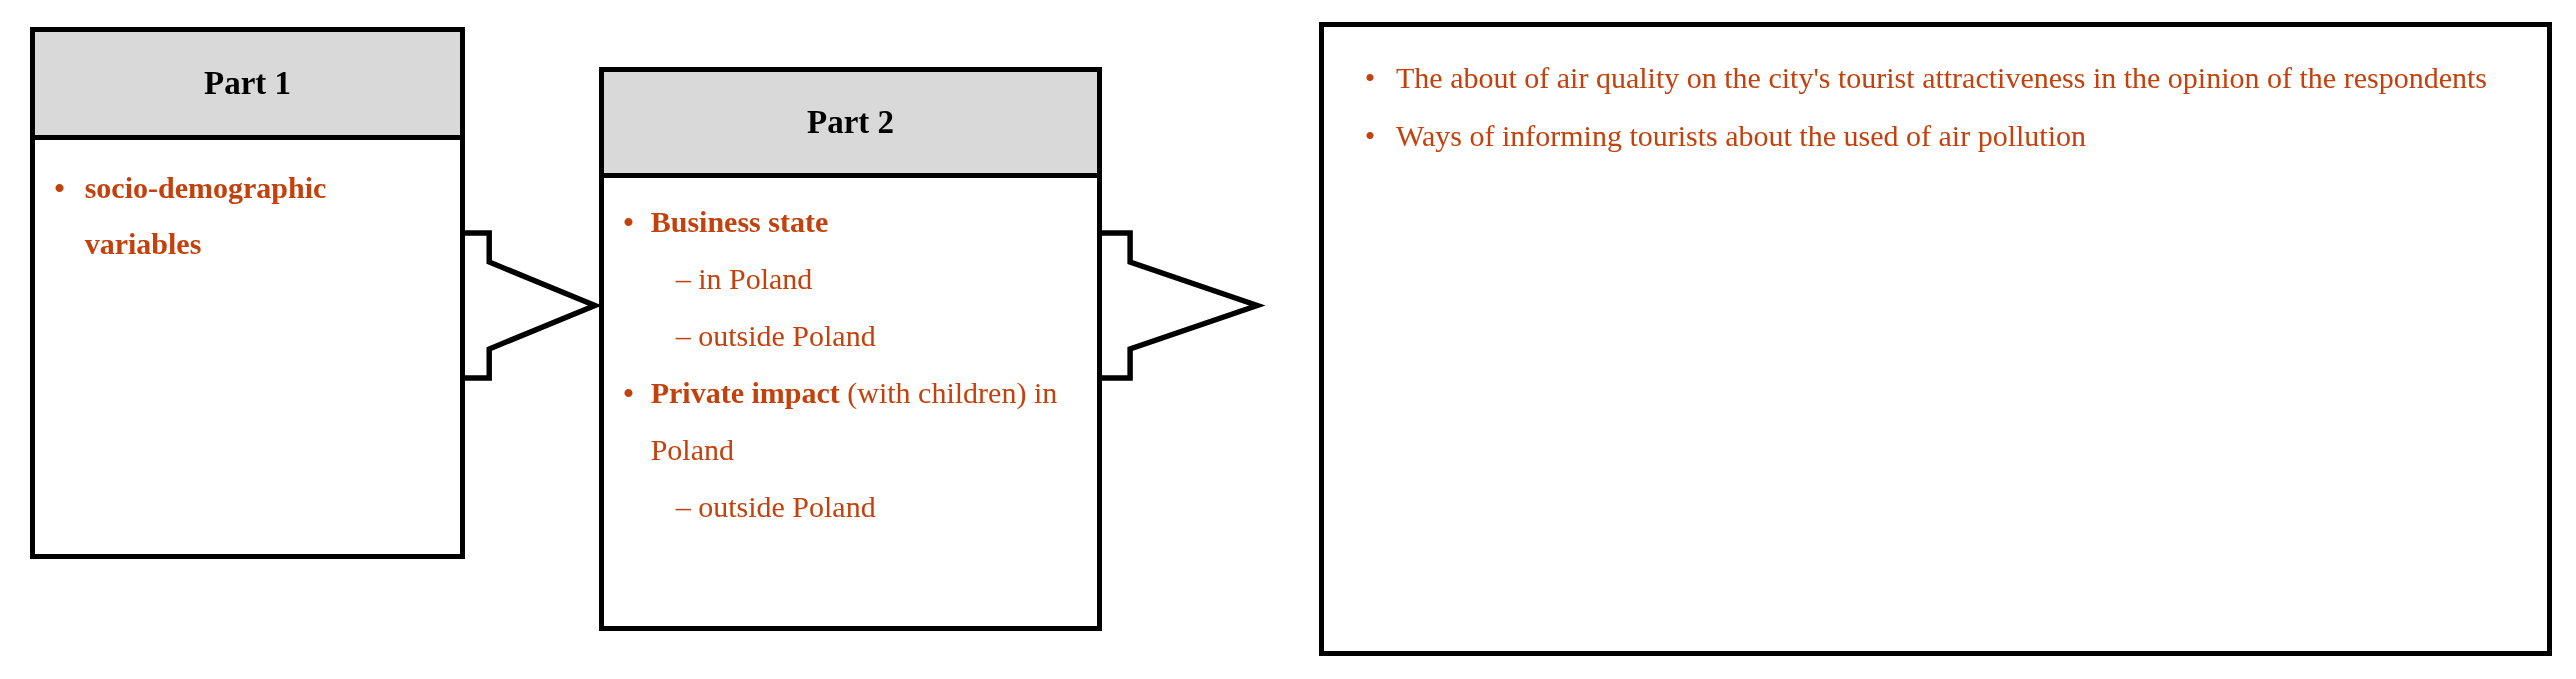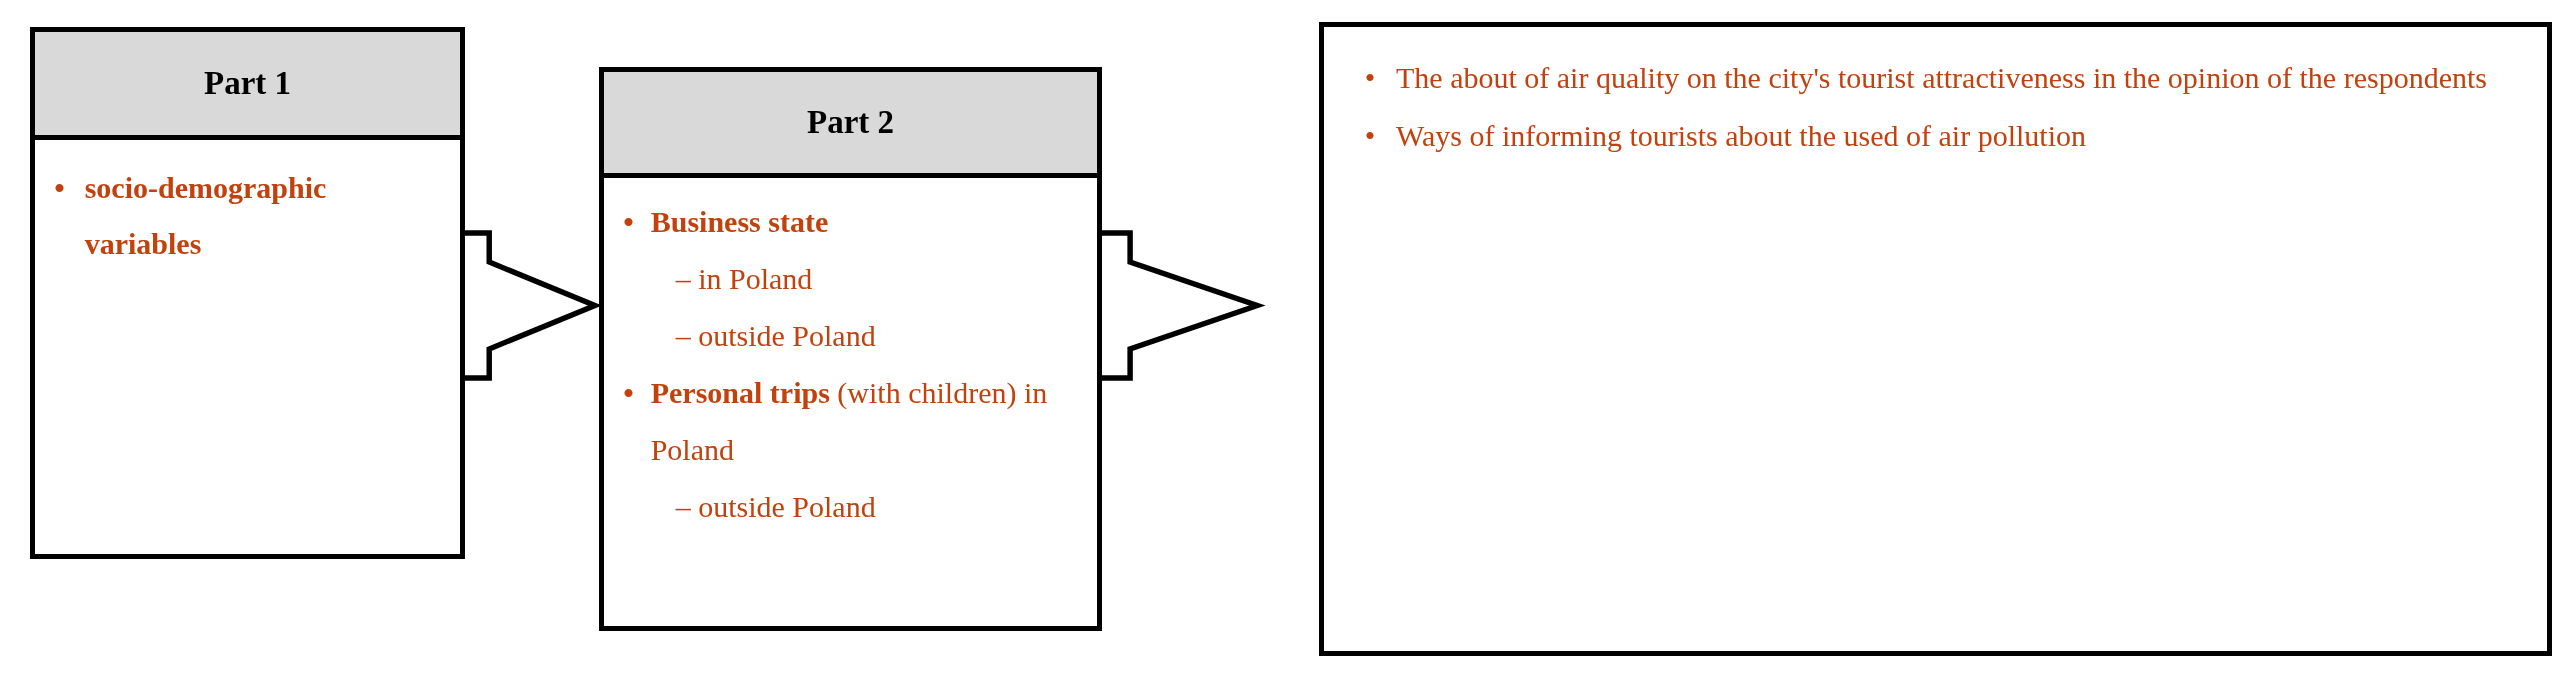--- a/index.html
+++ b/index.html
@@ -162,21 +162,21 @@
         <li class="bullet">
           <span>Business state</span><span class="soft"></span>
         </li>
         <li class="dash">
           <span>– in Poland</span>
         </li>
         <li class="dash">
           <span>– outside Poland</span>
         </li>
         <li class="bullet">
-          <span>Personal trips</span><span class="soft"> (with children) in Poland</span>
+          <span>Private impact</span><span class="soft"> (with children) in Poland</span>
         </li>
         <li class="dash">
           <span>– outside Poland</span>
         </li>
       </ul>
     </div>
   </div>
 
   <div class="part-box" id="part3">
     <div class="part-body">

